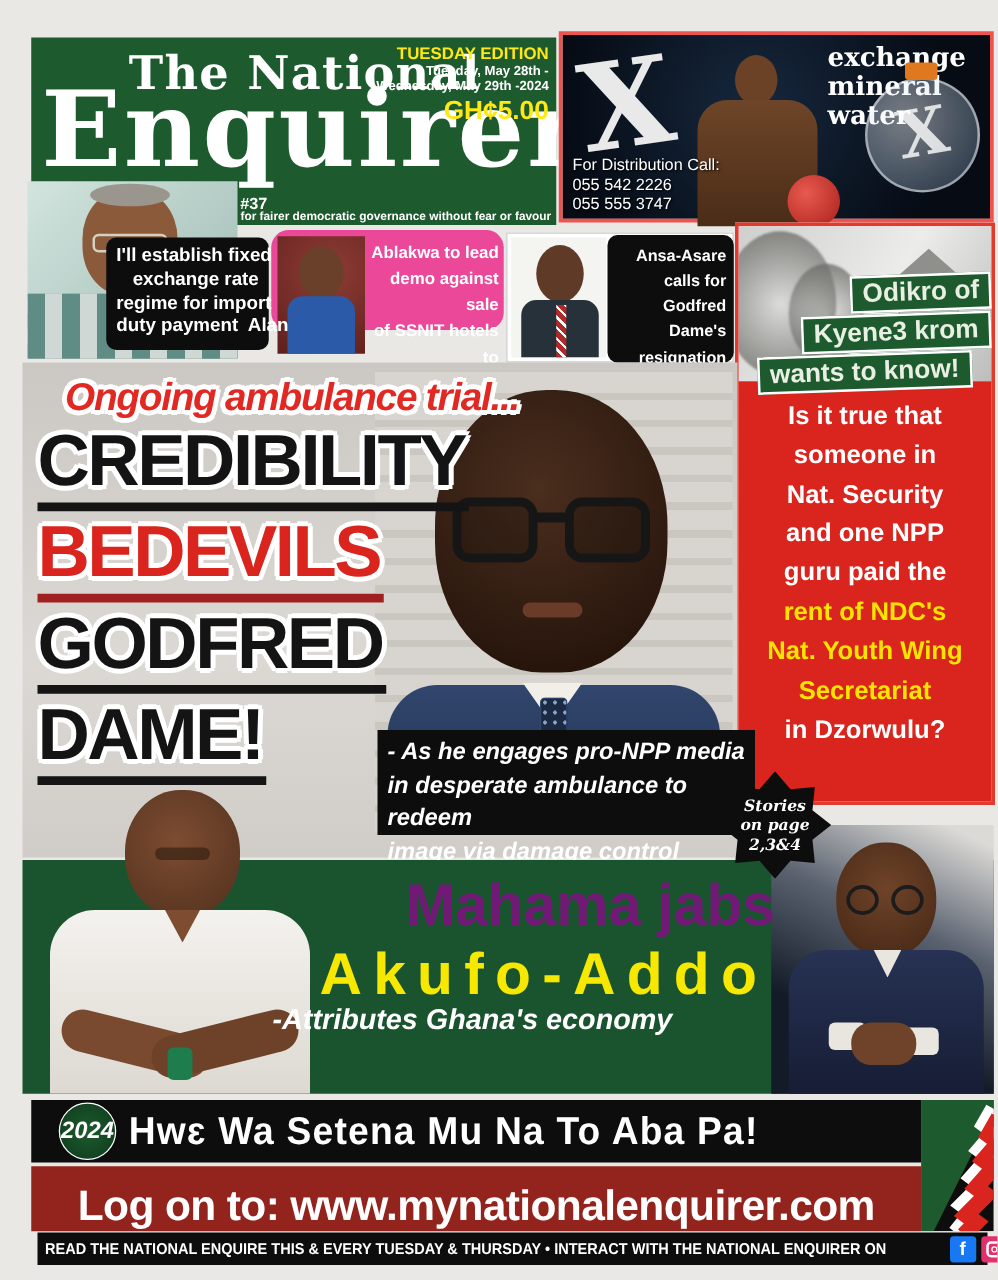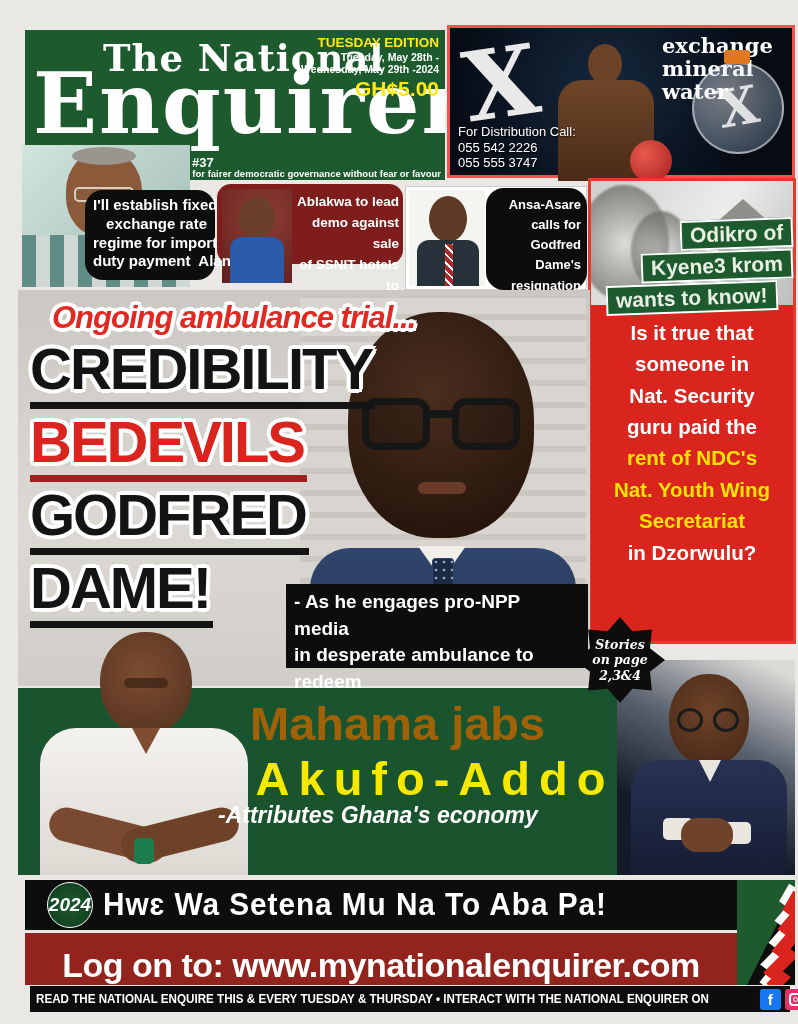--- a/index.html
+++ b/index.html
@@ -21,47 +21,47 @@
   .ad-x{left:14px;top:8px;font-family:"DejaVu Serif",serif;font-size:96px;font-weight:bold;color:#f5f5f5;transform:rotate(-8deg);line-height:1;opacity:.95}
   .ad-prod{left:212px;top:6px;font-family:"DejaVu Serif",serif;font-weight:bold;font-size:21px;line-height:1.1}
   .ad-contact{left:8px;bottom:4px;font-size:13px;font-weight:normal;line-height:1.2;text-shadow:1px 1px 2px #000}
   .bottle{right:8px;top:34px;width:92px;height:92px;border-radius:50%;background:radial-gradient(circle at 35% 35%,rgba(255,255,255,.45),rgba(120,170,220,.25));border:2px solid rgba(255,255,255,.5)}
   .bottle-cap{right:42px;top:22px;width:26px;height:14px;background:#e07820;border-radius:3px}
   .bottle-x{left:24px;top:12px;font-family:"DejaVu Serif",serif;font-size:52px;font-weight:bold;color:rgba(255,255,255,.8);transform:rotate(-10deg)}
   .ad-man-head{left:138px;top:16px;width:34px;height:40px;border-radius:50%;background:#6b4226}
   .ad-man-body{left:108px;top:52px;width:96px;height:101px;border-radius:24px 24px 0 0;background:linear-gradient(180deg,#6e4528,#4a2c17)}
   .ad-ball{left:180px;top:112px;width:42px;height:42px;border-radius:50%;background:radial-gradient(circle at 35% 35%,#e85a50,#a81f18)}
   
-  .bubble{background:#0d0d0d;border-radius:18px;color:#fff;font-weight:bold;text-align:right}
+  .bubble{background:#0d0d0d;border-radius:8px;color:#fff;font-weight:bold;text-align:right}
   .brief-lines div{white-space:pre}
   .photo{overflow:hidden}
   
   .rcol{left:588px;top:178px;width:208px;height:466px;border:3px solid #e23a2e;background:#fff}
   .odikro-img{left:0;top:0;width:100%;height:124px;background:linear-gradient(120deg,#cfcfcd,#ececea 55%,#bdbdbb)}
   .hut-roof{width:0;height:0;border-left:34px solid transparent;border-right:34px solid transparent;border-bottom:30px solid #8f8f8b}
   .hut-wall{background:#b9b9b5;border:1px solid #98988f}
   .blob{border-radius:50%;background:radial-gradient(circle,#77777300,#6e6e6a);filter:blur(1px)}
   .odikro-line{display:inline-block;background:#1d5a2e;color:#e9efe3;font-weight:bold;font-size:21px;padding:1px 8px;border:2px solid #fff;transform:rotate(-2deg);white-space:nowrap}
   .rquestion{left:0;top:124px;right:0;bottom:0;background:#d9251d;text-align:center;font-weight:bold;font-size:20.5px;line-height:1.53;padding-top:12px;color:#fff}
   .yellow{color:#f9e400}
   
   .main{left:18px;top:290px;width:572px;height:396px;background:linear-gradient(180deg,#cbc8c4,#dcd8d4 60%,#d0ccc8)}
   .outline{text-shadow:-3px -3px 0 #fff,3px -3px 0 #fff,-3px 3px 0 #fff,3px 3px 0 #fff,-4px 0 0 #fff,4px 0 0 #fff,0 -4px 0 #fff,0 4px 0 #fff}
   .kicker{left:34px;top:10px;font-size:31px;font-weight:bold;font-style:italic;color:#e12822;letter-spacing:-1px}
   .hline{display:inline-block;font-weight:bold;font-size:58px;letter-spacing:-2px;line-height:1;padding:0 3px 4px 0;border-bottom:7px solid #141414}
   .hl-black{color:#141414}
   .hl-red{color:#d9251d;border-bottom-color:#a02020}
   .headline-stack{left:12px;top:50px;line-height:1}
   .headline-stack>div{margin-bottom:4px}
-  .subhead{left:268px;top:294px;width:302px;height:84px;background:#0d0d0d;color:#fff;font-weight:bold;font-size:19px;line-height:1.4;padding:5px 8px}
+  .subhead{left:284px;top:294px;width:302px;height:84px;background:#0d0d0d;color:#fff;font-weight:bold;font-style:italic;font-size:19px;line-height:1.4;padding:5px 8px}
   
   .star{left:575px;top:617px;width:90px;height:86px;background:#0d0d0d;color:#fff;clip-path:polygon(100% 50%,83.3% 63.8%,85.4% 85.4%,63.8% 83.3%,50% 100%,36.2% 83.3%,14.6% 85.4%,16.7% 63.8%,0% 50%,16.7% 36.2%,14.6% 14.6%,36.2% 16.7%,50% 0%,63.8% 16.7%,85.4% 14.6%,83.3% 36.2%);display:flex;align-items:center;justify-content:center;text-align:center;font-family:"DejaVu Serif",serif;font-style:italic;font-weight:bold;font-size:12.5px;line-height:1.25}
   
   .mahama{left:18px;top:688px;width:777px;height:187px;background:#19542f}
-  .mah-head1{font-size:47px;font-weight:bold;color:#a16207;text-align:left;letter-spacing:0}
+  .mah-head1{font-size:47px;font-weight:bold;color:#701a75;text-align:right;letter-spacing:0}
   .mah-head2{font-size:47px;font-weight:bold;color:#f6e800;text-align:center;letter-spacing:9px}
   .mah-sub{font-size:23px;font-weight:bold;font-style:italic;color:#fff;line-height:1.35}
   
   .banner2024{left:25px;top:880px;width:712px;height:50px;background:#0d0d0d;color:#fff;display:flex;align-items:center}
   .y2024{width:46px;height:46px;border-radius:50%;background:radial-gradient(circle,#1d5a2e,#0e3a1c);border:1px solid #fff;color:#fff;font-weight:bold;font-style:italic;font-size:19px;display:flex;align-items:center;justify-content:center;margin:0 10px 0 22px;flex:0 0 auto}
   .slogan{font-size:31px;font-weight:bold;letter-spacing:1px;transform:scaleX(.96);transform-origin:left}
   .bannerurl{left:25px;top:933px;width:712px;height:52px;background:#93241d;color:#fff;display:flex;align-items:flex-end;justify-content:center}
   .urltext{font-size:34px;font-weight:bold;letter-spacing:-.5px}
   .footer{left:30px;top:986px;width:760px;height:26px;background:#0d0d0d;color:#fff;display:flex;align-items:center;padding:0 6px}
   .foot-text{font-size:12.5px;font-weight:bold;white-space:nowrap;transform:scaleX(.93);transform-origin:left;flex:1}
@@ -116,21 +116,21 @@
 </div>
 <div class="abs bubble" style="left:85px;top:190px;width:130px;height:90px;z-index:4;padding:6px 8px;font-size:15px;line-height:1.25">
   <div class="brief-lines">
     <div>I'll establish fixed</div>
     <div>exchange rate</div>
     <div>regime for import</div>
     <div>duty payment  Alan</div>
   </div>
 </div>
 
-<div class="abs" style="left:217px;top:184px;width:186px;height:80px;background:#7f1d1d;border-radius:14px">
+<div class="abs" style="left:217px;top:184px;width:186px;height:80px;background:#ec4899;border-radius:14px">
   <div class="abs photo" style="left:5px;top:5px;width:70px;height:94px;background:radial-gradient(circle at 60% 30%,#8e3c34,#5e1f1c)">
     <div class="abs" style="left:17px;top:8px;width:36px;height:42px;border-radius:50%;background:#6a402a"></div>
     <div class="abs" style="left:8px;top:48px;width:54px;height:46px;border-radius:12px 12px 0 0;background:#2a5aa8"></div>
   </div>
   <div class="abs" style="left:78px;top:8px;width:104px;text-align:right;color:#fff;font-weight:bold;font-size:13.5px;line-height:1.55">
     <div>Ablakwa to lead</div>
     <div>demo against sale</div>
     <div>of SSNIT hotels to</div>
     <div>Bryan Acheampong</div>
   </div>
@@ -159,20 +159,21 @@
   </div>
   <div class="abs" style="left:0;top:38px;width:100%;text-align:right;z-index:2">
     <div><span class="odikro-line">Odikro of</span></div>
     <div style="margin-top:2px"><span class="odikro-line">Kyene3 krom</span></div>
     <div style="margin-top:2px;text-align:center"><span class="odikro-line">wants to know!</span></div>
   </div>
   <div class="abs rquestion">
     <div>Is it true that</div>
     <div>someone in</div>
     <div>Nat. Security</div>
+    <div>and one NPP</div>
     <div>guru paid the</div>
     <div class="yellow">rent of NDC's</div>
     <div class="yellow">Nat. Youth Wing</div>
     <div class="yellow">Secretariat</div>
     <div>in Dzorwulu?</div>
   </div>
 </div>
 
 <div class="abs main">
   <div class="abs photo" style="left:282px;top:6px;width:286px;height:370px;background:repeating-linear-gradient(0deg,#d8d4cf 0 16px,#cac6c0 16px 22px)">

